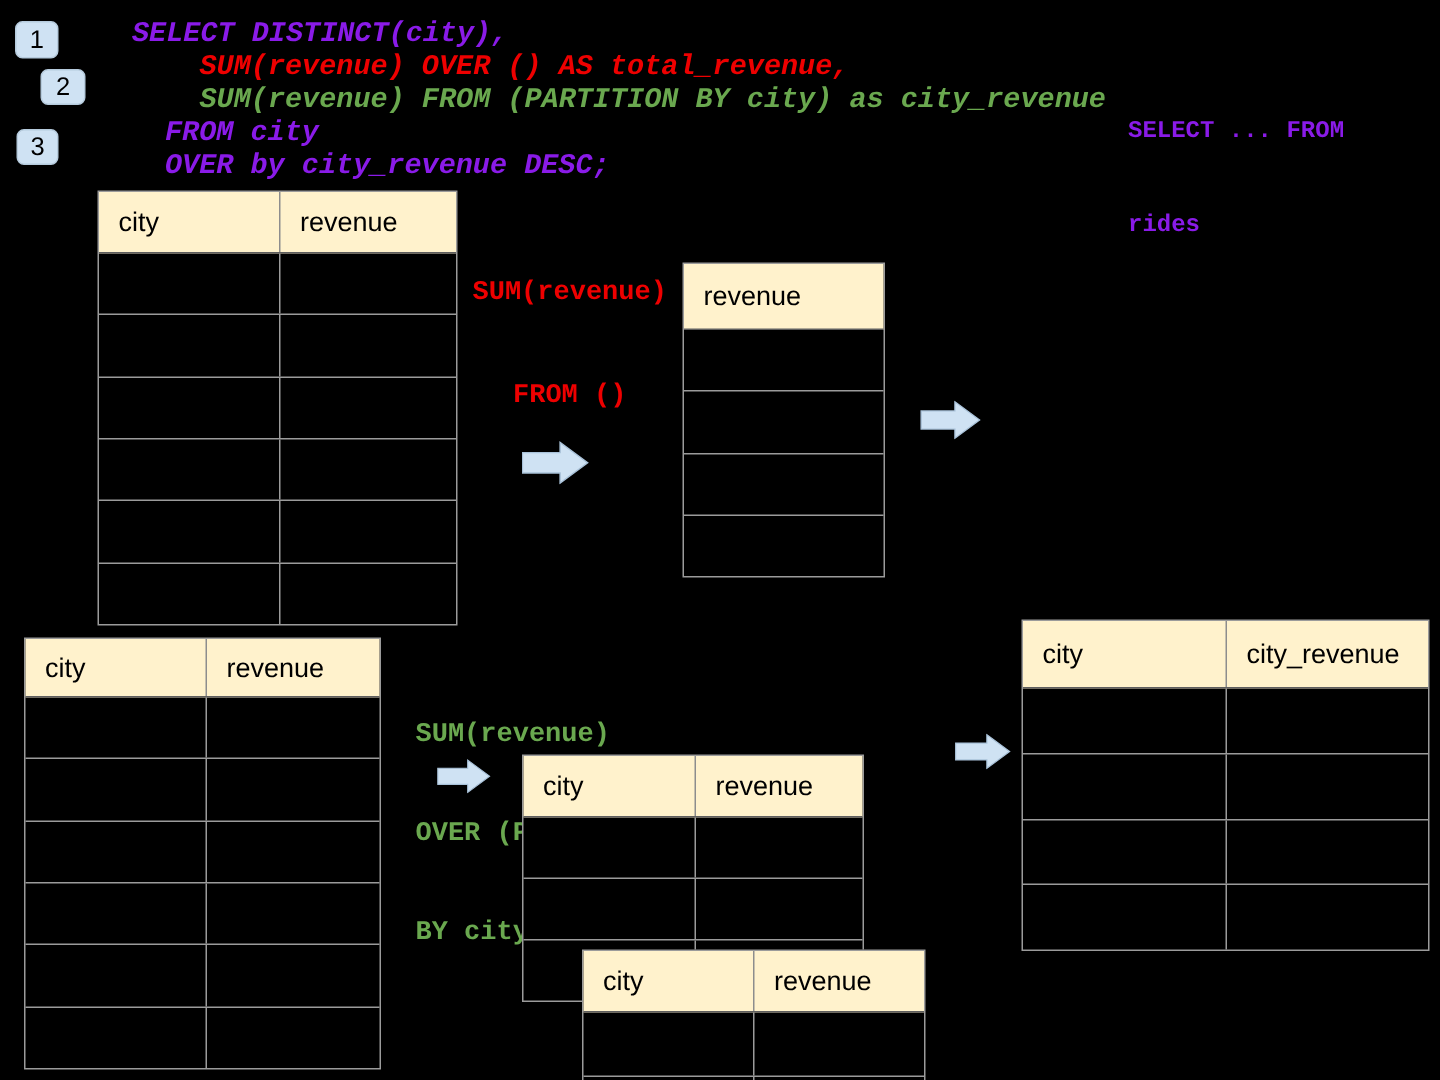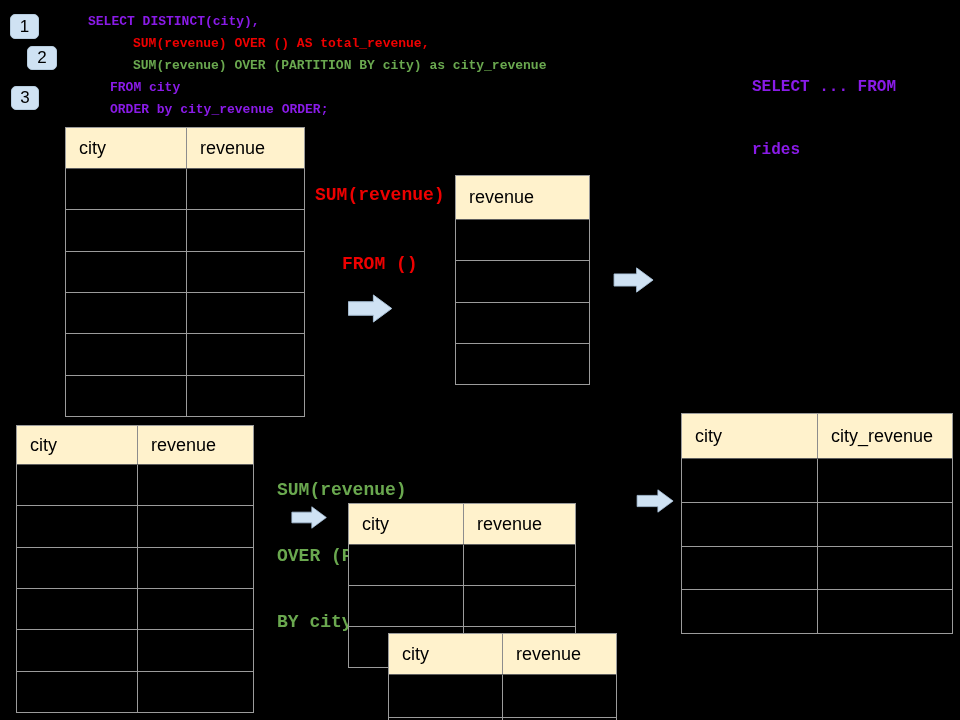--- a/index.html
+++ b/index.html
@@ -5,21 +5,21 @@
   html,body{margin:0;padding:0;background:#000;}
   #stage{
     position:relative;width:960px;height:720px;overflow:hidden;
     background:var(--background,#000);
     font-family:"Liberation Sans",sans-serif;
   }
   
   .code-line{
     position:absolute;
     font-family:"Liberation Mono","DejaVu Sans Mono",monospace;
-    font-weight:bold;font-size:13px;line-height:22px;white-space:pre;
+    font-weight:bold;font-size:19px;line-height:22px;white-space:pre;font-style:italic;
   }
   .annotation{
     position:absolute;
     font-family:"Liberation Mono","DejaVu Sans Mono",monospace;
     font-weight:bold;font-size:18px;line-height:22px;white-space:pre;
   }
   .annotation.tight{line-height:23px;}
   .side-note{
     position:absolute;left:752px;top:35px;
     font-family:"Liberation Mono","DejaVu Sans Mono",monospace;
@@ -57,23 +57,23 @@
 
 <div id="stage">
 
   <div class="badge" style="left:10px;top:14px;width:29px;height:25px">1</div>
   <div class="badge" style="left:27px;top:46px;width:30px;height:24px">2</div>
   <div class="badge" style="left:11px;top:86px;width:28px;height:24px">3</div>
 
   <div>
     <div class="code-line c-purple" style="left:88px;top:11px">SELECT DISTINCT(city),</div>
     <div class="code-line c-red" style="left:133px;top:33px">SUM(revenue) OVER () AS total_revenue,</div>
-    <div class="code-line c-green" style="left:133px;top:55px">SUM(revenue) OVER (PARTITION BY city) as city_revenue</div>
+    <div class="code-line c-green" style="left:133px;top:55px">SUM(revenue) FROM (PARTITION BY city) as city_revenue</div>
     <div class="code-line c-purple" style="left:110px;top:77px">FROM city</div>
-    <div class="code-line c-purple" style="left:110px;top:99px">ORDER by city_revenue ORDER;</div>
+    <div class="code-line c-purple" style="left:110px;top:99px">OVER by city_revenue DESC;</div>
   </div>
 
   <div class="side-note c-purple">
     <div>SELECT ... FROM</div>
     <div>rides</div>
   </div>
 
   <div class="annotation tight c-red" style="left:315px;top:138px">
     <div>SUM(revenue)</div>
     <div>FROM ()</div>

